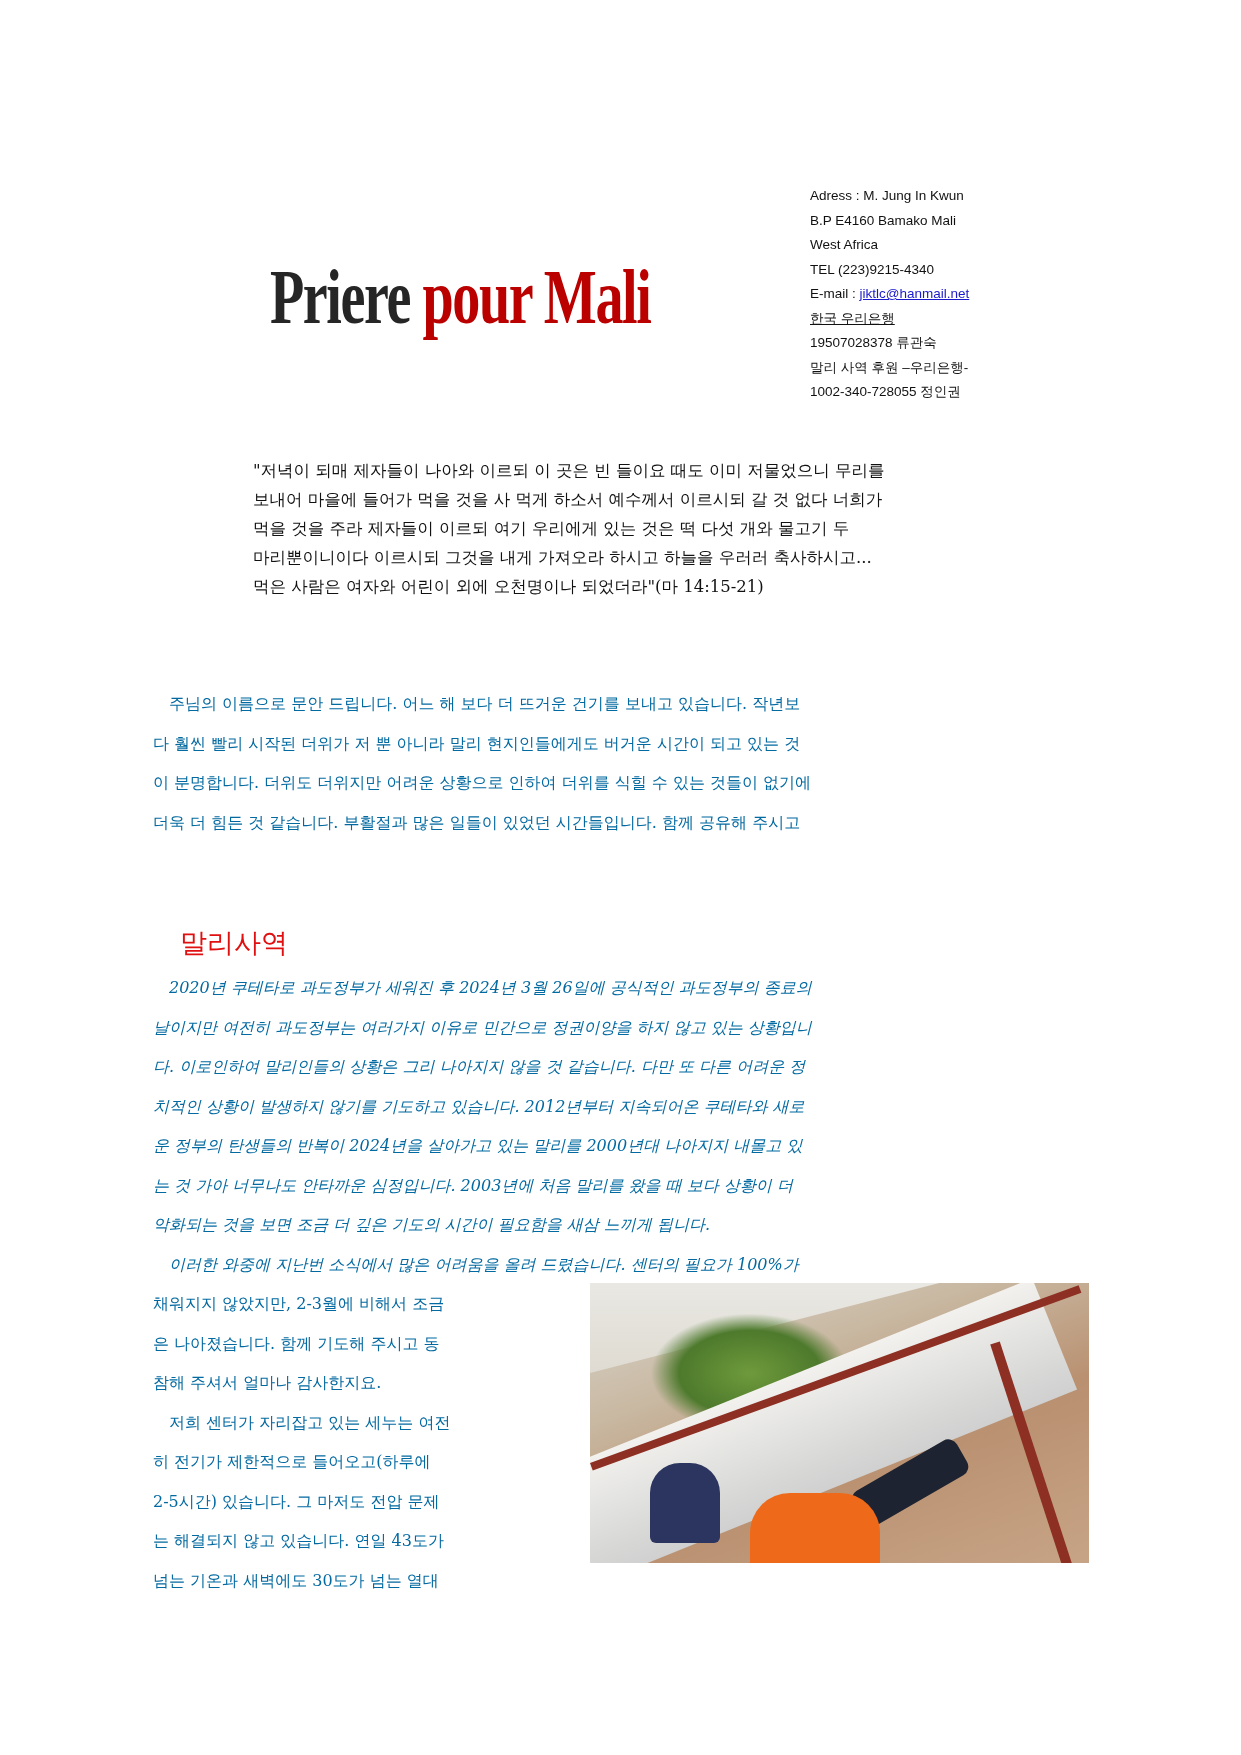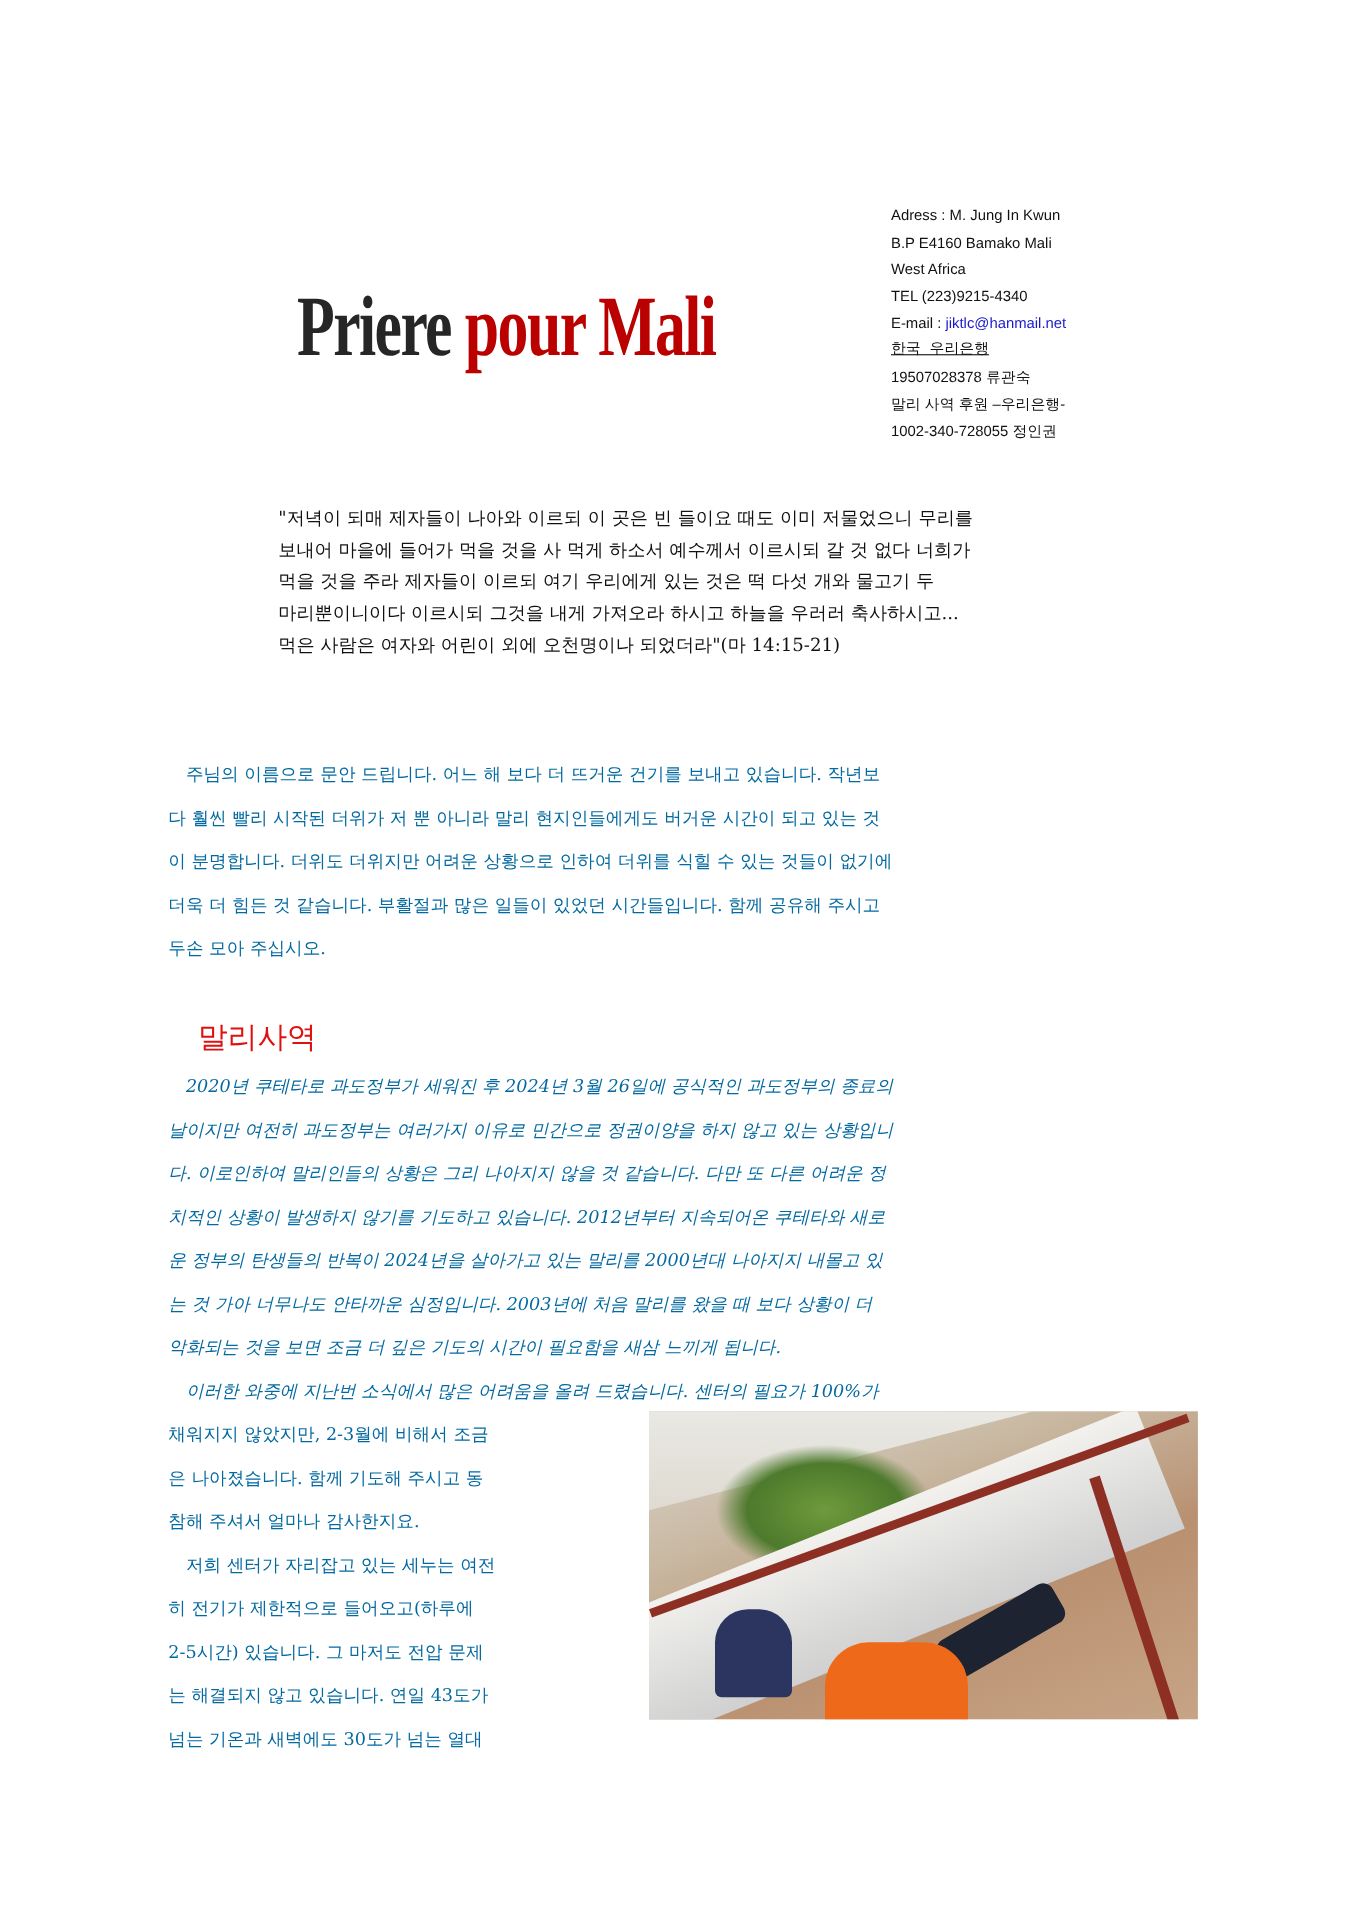--- a/index.html
+++ b/index.html
@@ -6,22 +6,22 @@
   body { width:1241px; height:1755px; position:relative; overflow:hidden;
          font-family:"DejaVu Serif", serif; color:#111; }
   .title { position:absolute; left:270px; top:258px; font-family:"Liberation Serif", serif;
            font-weight:bold; font-size:78px; letter-spacing:-2px; line-height:1;
            transform:scaleX(0.72); transform-origin:left top; white-space:nowrap; }
   .title .black { color:#262626; }
   .title .red { color:#bb0000; }
   .contact { position:absolute; left:810px; top:184px; font-family:"Liberation Sans", sans-serif;
              font-size:13.5px; line-height:24.5px; color:#111; }
   .contact div { white-space:nowrap; }
-  .contact a { color:#1a1acc; }
-  .contact .ul { text-decoration:underline;font-family:Liberation Mono, monospace; }
+  .contact a { color:#1a1acc; text-decoration:underline; }
+  .contact .ul { text-decoration:underline; }
   .quote { position:absolute; left:253px; top:456px; width:700px; font-family:"DejaVu Serif", serif;
            font-size:16.5px; line-height:29px; color:#111; }
   .quote div { white-space:nowrap; }
   .para { position:absolute; left:153px; width:937px; font-family:"DejaVu Serif", serif;
           font-size:16px; line-height:39.5px; color:#0369a1; }
   .para div { white-space:nowrap; }
   .section-heading { position:absolute; left:180px; top:925px; font-family:"DejaVu Sans", sans-serif;
                      font-size:27px; color:#e01010;text-align:right; }
   .photo { position:absolute; left:590px; top:1283px; width:499px; height:280px; overflow:hidden;
            background:linear-gradient(160deg,#d8d4cc 0%,#c9b9a3 30%,#b99070 60%,#c7a486 100%); }
@@ -72,21 +72,20 @@
   <div>먹을 것을 주라 제자들이 이르되 여기 우리에게 있는 것은 떡 다섯 개와 물고기 두</div>
   <div>마리뿐이니이다 이르시되 그것을 내게 가져오라 하시고 하늘을 우러러 축사하시고...</div>
   <div>먹은 사람은 여자와 어린이 외에 오천명이나 되었더라"(마 14:15-21)</div>
 </div>
 
 <div class="para" style="top:684px;">
   <div>　주님의 이름으로 문안 드립니다. 어느 해 보다 더 뜨거운 건기를 보내고 있습니다. 작년보</div>
   <div>다 훨씬 빨리 시작된 더위가 저 뿐 아니라 말리 현지인들에게도 버거운 시간이 되고 있는 것</div>
   <div>이 분명합니다. 더위도 더위지만 어려운 상황으로 인하여 더위를 식힐 수 있는 것들이 없기에</div>
   <div>더욱 더 힘든 것 같습니다. 부활절과 많은 일들이 있었던 시간들입니다. 함께 공유해 주시고</div>
-  <div>두손 모아 주십시오.</div>
 </div>
 
 <div class="section-heading">말리사역</div>
 
 <div class="para" style="top:968px;font-style:italic;">
   <div>　2020년 쿠테타로 과도정부가 세워진 후 2024년 3월 26일에 공식적인 과도정부의 종료의</div>
   <div>날이지만 여전히 과도정부는 여러가지 이유로 민간으로 정권이양을 하지 않고 있는 상황입니</div>
   <div>다. 이로인하여 말리인들의 상황은 그리 나아지지 않을 것 같습니다. 다만 또 다른 어려운 정</div>
   <div>치적인 상황이 발생하지 않기를 기도하고 있습니다. 2012년부터 지속되어온 쿠테타와 새로</div>
   <div>운 정부의 탄생들의 반복이 2024년을 살아가고 있는 말리를 2000년대 나아지지 내몰고 있</div>

